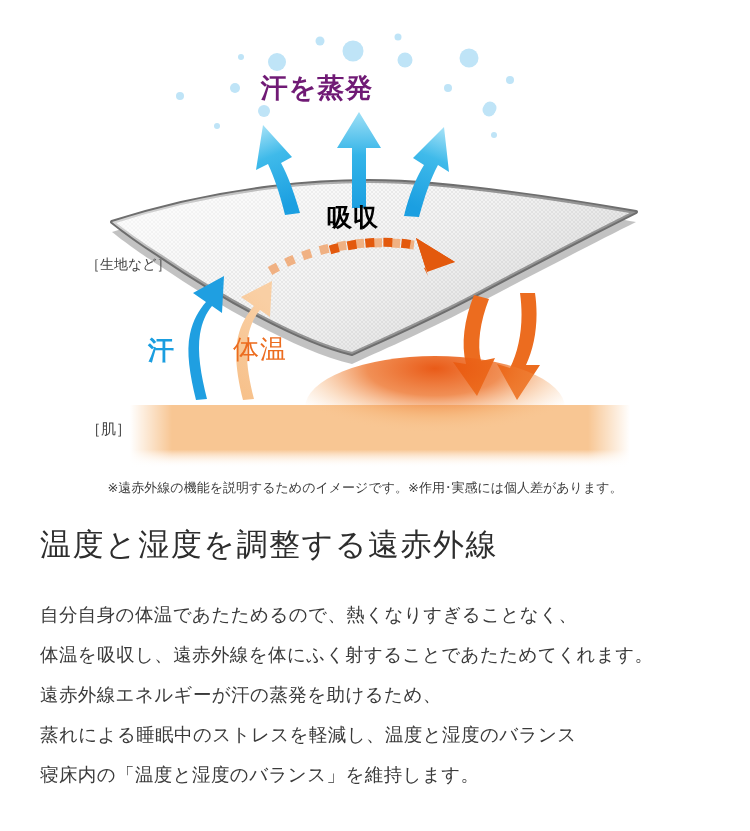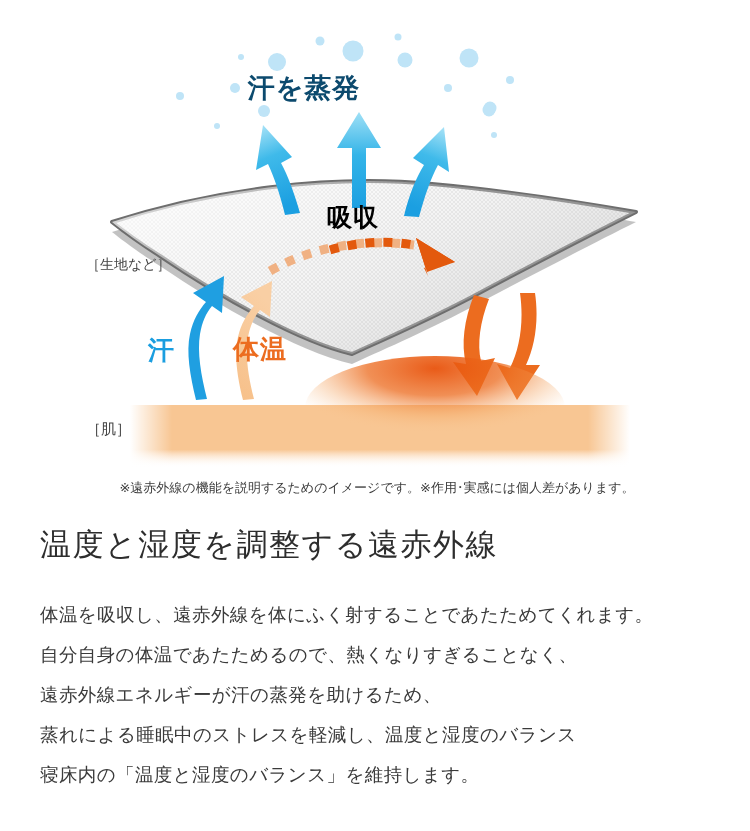--- a/index.html
+++ b/index.html
@@ -45,22 +45,23 @@
   }
 
   
   #label-evaporate {
     left: 0;
     top: 73px;
     width: 608px;
     text-align: center;
     font-size: 27px;
     font-weight: bold;
-    color: #0c4a6e;
+    color: #701a75;
     letter-spacing: 1px;
+    padding-left: 13px;
   }
 
   
   #label-absorb {
     left: 327px;
     top: 203px;
     font-size: 25px;
     font-weight: bold;
     color: #000000;
     letter-spacing: 1px;
@@ -73,21 +74,21 @@
     font-size: 26px;
     font-weight: bold;
     color: #1a9ee0;
   }
 
   
   #label-bodytemp {
     left: 233px;
     top: 334px;
     font-size: 26px;
-    font-weight: bold;
+    font-weight: normal;
     color: #ec6c1f;
     letter-spacing: 1px;
   }
 
   
   #label-infrared {
     left: 538px;
     top: 305px;
     font-size: 25px;
     font-weight: bold;
@@ -106,21 +107,21 @@
   #label-skin {
     left: 86px;
     top: 420px;
     font-size: 15px;
     color: #444444;
   }
 
   
   #disclaimer {
     position: absolute;
-    left: 12px;
+    left: 0;
     top: 479px;
     width: 730px;
     text-align: center;
     font-size: 13px;
     color: #3b3b3b;
     letter-spacing: 0px;
   }
 
   
   #textblock {
@@ -351,21 +352,21 @@
     <div class="label" id="label-fabric">［生地など］</div>
 
     <div class="label" id="label-skin">［肌］</div>
 
     <div id="disclaimer">※遠赤外線の機能を説明するためのイメージです。※作用･実感には個人差があります。</div>
   </div>
 
   <div id="textblock">
     <h1 id="heading">温度と湿度を調整する遠赤外線</h1>
     <div id="body-lines">
+      <span class="body-line">自分自身の体温であたためるので、熱くなりすぎることなく、</span>
       <span class="body-line">体温を吸収し、遠赤外線を体にふく射することであたためてくれます。</span>
-      <span class="body-line">自分自身の体温であたためるので、熱くなりすぎることなく、</span>
       <span class="body-line">遠赤外線エネルギーが汗の蒸発を助けるため、</span>
       <span class="body-line">蒸れによる睡眠中のストレスを軽減し、温度と湿度のバランス</span>
       <span class="body-line">寝床内の「温度と湿度のバランス」を維持します。</span>
     </div>
   </div>
 
 </div>
 
 </body></html>

